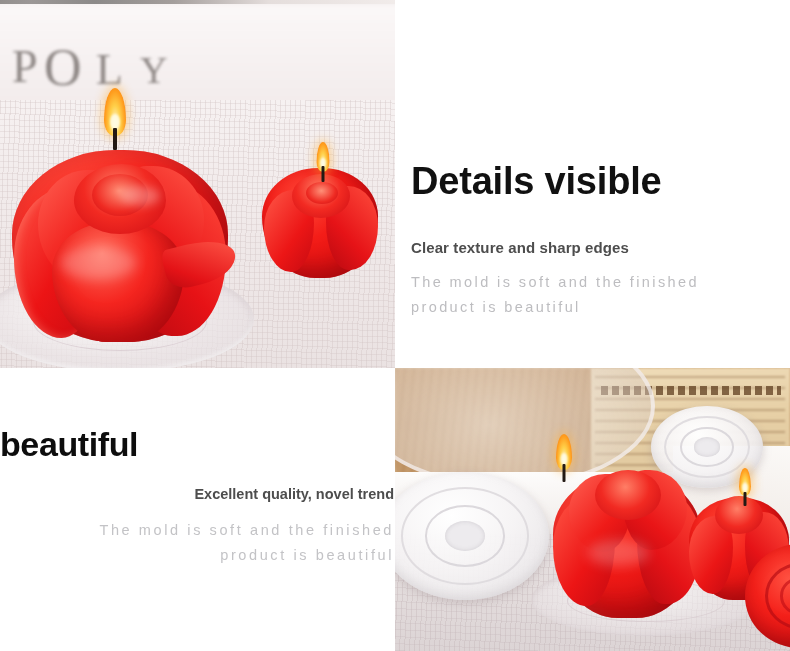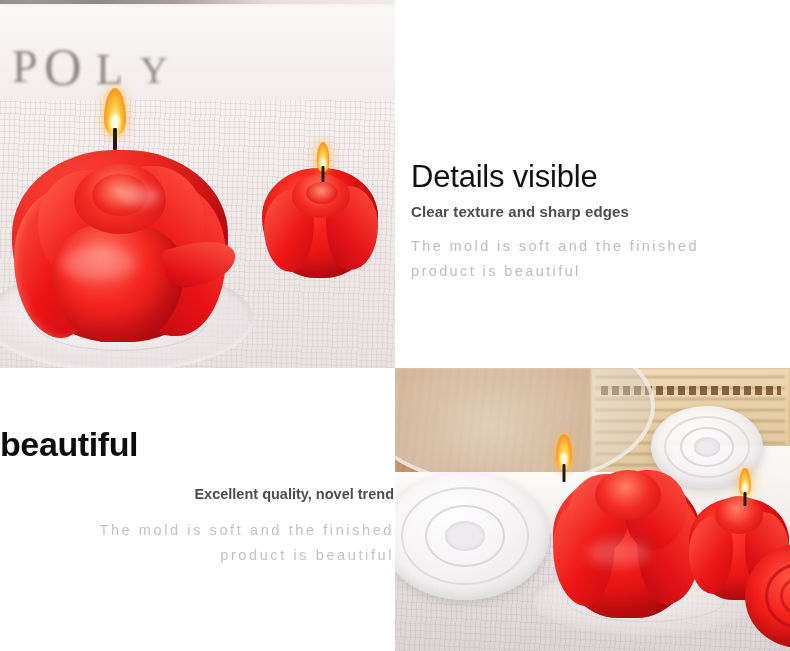--- a/index.html
+++ b/index.html
@@ -231,26 +231,26 @@
   .flame-br-mid .fl { top:0; width:12px; height:28px; }
   .flame-br-mid .fl-core { top:15px; width:6px; height:9px; }
 
   
   .panel-tr { position:absolute; left:395px; top:0; width:395px; height:368px;
     background:#ffffff; }
   .panel-bl { position:absolute; left:0; top:368px; width:395px; height:283px;
     background:#ffffff; }
 
   .tr-inner { position:absolute; left:16px; top:160px; width:379px; text-align:left; }
-  .h-main { font-size:31px; font-weight:400; color:#111111; letter-spacing:-.2px;
+  .h-main { font-size:38px; font-weight:700; color:#111111; letter-spacing:-.2px;
     line-height:1.12; }
   .h-sub { font-size:15px; font-weight:700; color:#4d4d4d; letter-spacing:.1px; }
   .h-body { font-size:14.5px; font-weight:400; color:#bdbdc0; letter-spacing:2.4px;
     line-height:1.75; }
-  .tr-sub { margin-top:8px; }
+  .tr-sub { margin-top:36px; }
   .tr-body { margin-top:14px; }
 
   .bl-inner { position:absolute; right:8px; top:56px; width:520px; text-align:right; }
   .bl-head { font-size:34px; font-weight:700; color:#0d0d0d; letter-spacing:-.4px;
     line-height:1.18; position:relative; z-index:5; white-space:nowrap; }
   .bl-head .l2 { display:block; text-align:left; padding-left:126px; }
   .bl-sub { margin-top:22px; font-size:14.5px; font-weight:700; color:#4d4d4d; }
   .bl-body { margin-top:16px; font-size:14.5px; color:#c3c3c6; letter-spacing:2.6px;
     line-height:1.75; }
 </style>

